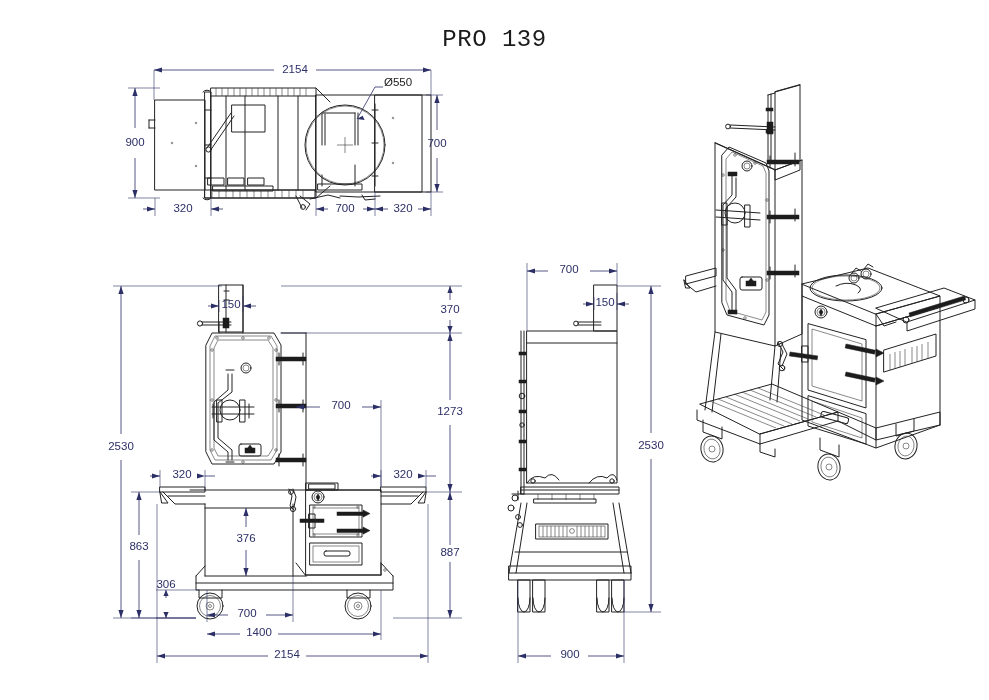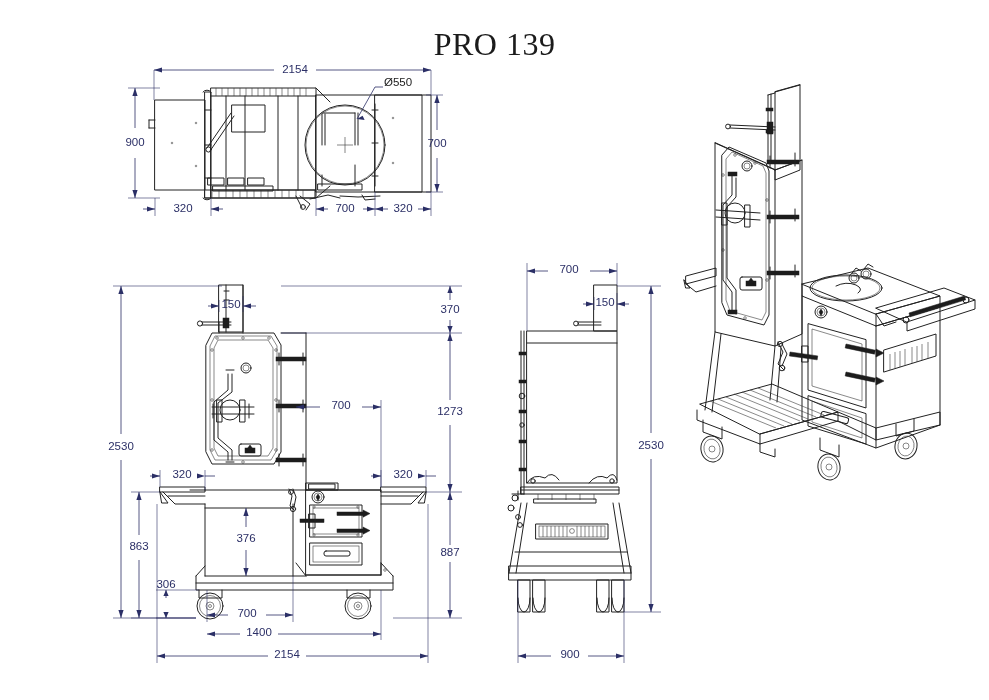--- a/index.html
+++ b/index.html
@@ -15,24 +15,24 @@
     background: #ffffff;
     font-family: "Liberation Sans", sans-serif;
     overflow: hidden;
   }
   #title {
     position: absolute;
     left: 0;
     top: 26px;
     width: 989px;
     text-align: center;
-    font-size: 32px;
+    font-size: 24px;
     letter-spacing: 0.5px;
     color: #1b1b1b;
-    font-family: Liberation Serif, serif;
+    font-family: Liberation Mono, monospace;
   }
   svg.dwg {
     position: absolute;
     left: 0;
     top: 0;
     width: 989px;
     height: 700px;
   }
   .obj {
     fill: none;

